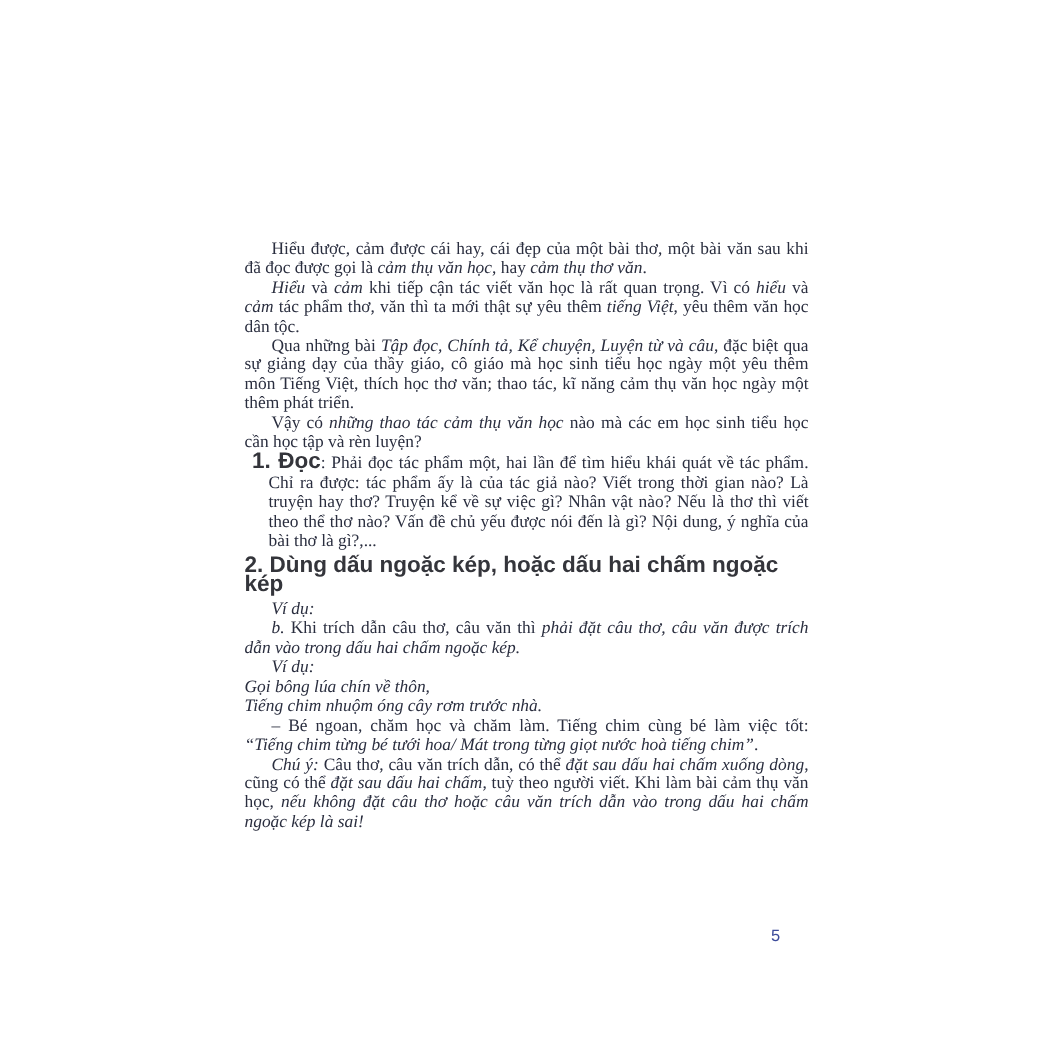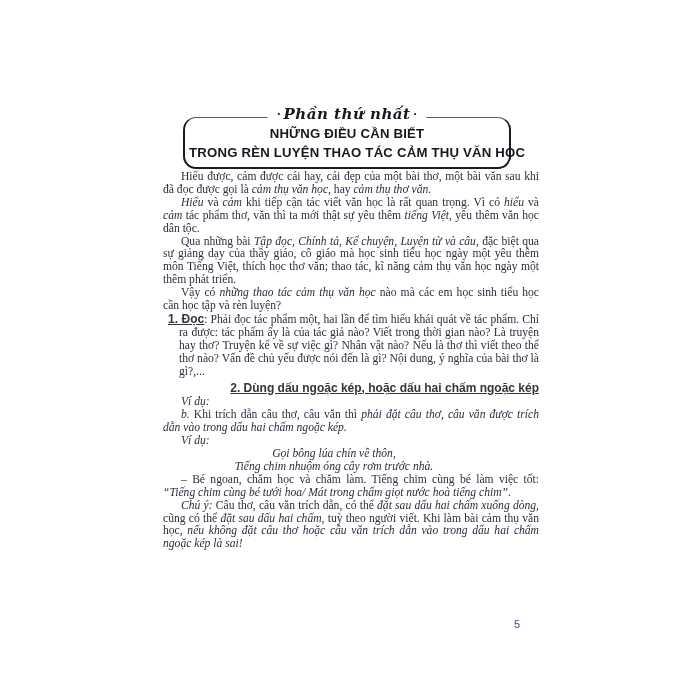--- a/index.html
+++ b/index.html
@@ -52,81 +52,73 @@
     font-weight:bold;
     color:#17181f;
     font-size:13.2px;
     line-height:19px;
     letter-spacing:0.2px;
     white-space:nowrap;
   }
   
   .body-col{
     position:absolute;
-    left:163px;top:171px;
+    left:163px;top:160px;
     width:376px;
     font-size:11.6px;
     line-height:12.9px;
     text-align:justify;
   }
   .body-col p{margin:0;}
   .p-indent{text-indent:18px;}
   .p-item{padding-left:16px;text-indent:-11px;}
   .p-heading{
     font-family:"Liberation Sans",sans-serif;
     margin:3px 0 2px 0 !important;
-    text-align:right;
+    text-align:left;
     color:#34353b;
   }
   .p-poem{
-    text-align:center;
+    text-align:left;
     margin-right:34px !important;
     text-indent:0;
   }
   .s-i{font-style:italic;}
   .s-bs{
     font-family:"Liberation Sans",sans-serif;
     font-weight:bold;
-    font-size:12px;
+    font-size:15px;
     color:#34353b;
-    text-decoration:underline;
   }
   
   .page-number{
     position:absolute;
     left:514px;top:618px;
     font-family:"Liberation Sans",sans-serif;
     font-size:11px;
     color:#3c4b9a;
   }
 </style>
 </head>
 <body>
 
 <div class="sheet">
 
-  <div class="title-box">
-    <div class="part-label">
-      <span class="dot">•</span><span class="part-text">Phần thứ nhất</span><span class="dot">•</span>
-    </div>
-    <div class="title-l1">NHỮNG ĐIỀU CẦN BIẾT</div>
-    <div class="title-l2">TRONG RÈN LUYỆN THAO TÁC CẢM THỤ VĂN HỌC</div>
-  </div>
 
   <div class="body-col">
       <p class="p-indent"><span>Hiểu được, cảm được cái hay, cái đẹp của một bài thơ, một bài văn sau khi đã đọc được gọi là </span><span class="s-i">cảm thụ văn học</span><span>, hay </span><span class="s-i">cảm thụ thơ văn</span><span>.</span></p>
       <p class="p-indent"><span class="s-i">Hiểu</span><span> và </span><span class="s-i">cảm</span><span> khi tiếp cận tác viết văn học là rất quan trọng. Vì có </span><span class="s-i">hiểu</span><span> và </span><span class="s-i">cảm</span><span> tác phẩm thơ, văn thì ta mới thật sự yêu thêm </span><span class="s-i">tiếng Việt</span><span>, yêu thêm văn học dân tộc.</span></p>
       <p class="p-indent"><span>Qua những bài </span><span class="s-i">Tập đọc, Chính tả, Kể chuyện, Luyện từ và câu</span><span>, đặc biệt qua sự giảng dạy của thầy giáo, cô giáo mà học sinh tiểu học ngày một yêu thêm môn Tiếng Việt, thích học thơ văn; thao tác, kĩ năng cảm thụ văn học ngày một thêm phát triển.</span></p>
       <p class="p-indent"><span>Vậy có </span><span class="s-i">những thao tác cảm thụ văn học</span><span> nào mà các em học sinh tiểu học cần học tập và rèn luyện?</span></p>
       <p class="p-item"><span class="s-bs">1. Đọc</span><span>: Phải đọc tác phẩm một, hai lần để tìm hiểu khái quát về tác phẩm. Chỉ ra được: tác phẩm ấy là của tác giả nào? Viết trong thời gian nào? Là truyện hay thơ? Truyện kể về sự việc gì? Nhân vật nào? Nếu là thơ thì viết theo thể thơ nào? Vấn đề chủ yếu được nói đến là gì? Nội dung, ý nghĩa của bài thơ là gì?,...</span></p>
       <p class="p-heading"><span class="s-bs">2. Dùng dấu ngoặc kép, hoặc dấu hai chấm ngoặc kép</span></p>
       <p class="p-indent"><span class="s-i">Ví dụ:</span></p>
       <p class="p-indent"><span class="s-i">b.</span><span> Khi trích dẫn câu thơ, câu văn thì </span><span class="s-i">phải đặt câu thơ, câu văn được trích dẫn vào trong dấu hai chấm ngoặc kép.</span></p>
       <p class="p-indent"><span class="s-i">Ví dụ:</span></p>
       <p class="p-poem"><span class="s-i">Gọi bông lúa chín về thôn,</span></p>
       <p class="p-poem"><span class="s-i">Tiếng chim nhuộm óng cây rơm trước nhà.</span></p>
-      <p class="p-indent"><span>– Bé ngoan, chăm học và chăm làm. Tiếng chim cùng bé làm việc tốt: </span><span class="s-i">“Tiếng chim cùng bé tưới hoa/ Mát trong chấm giọt nước hoà tiếng chim”</span><span>.</span></p>
+      <p class="p-indent"><span>– Bé ngoan, chăm học và chăm làm. Tiếng chim cùng bé làm việc tốt: </span><span class="s-i">“Tiếng chim từng bé tưới hoa/ Mát trong từng giọt nước hoà tiếng chim”</span><span>.</span></p>
       <p class="p-indent"><span class="s-i">Chú ý:</span><span> Câu thơ, câu văn trích dẫn, có thể </span><span class="s-i">đặt sau dấu hai chấm xuống dòng</span><span>, cũng có thể </span><span class="s-i">đặt sau dấu hai chấm</span><span>, tuỳ theo người viết. Khi làm bài cảm thụ văn học, </span><span class="s-i">nếu không đặt câu thơ hoặc câu văn trích dẫn vào trong dấu hai chấm ngoặc kép là sai!</span></p>
     </div>
 
   <div class="page-number">5</div>
 
 </div>
 
 </body></html>

